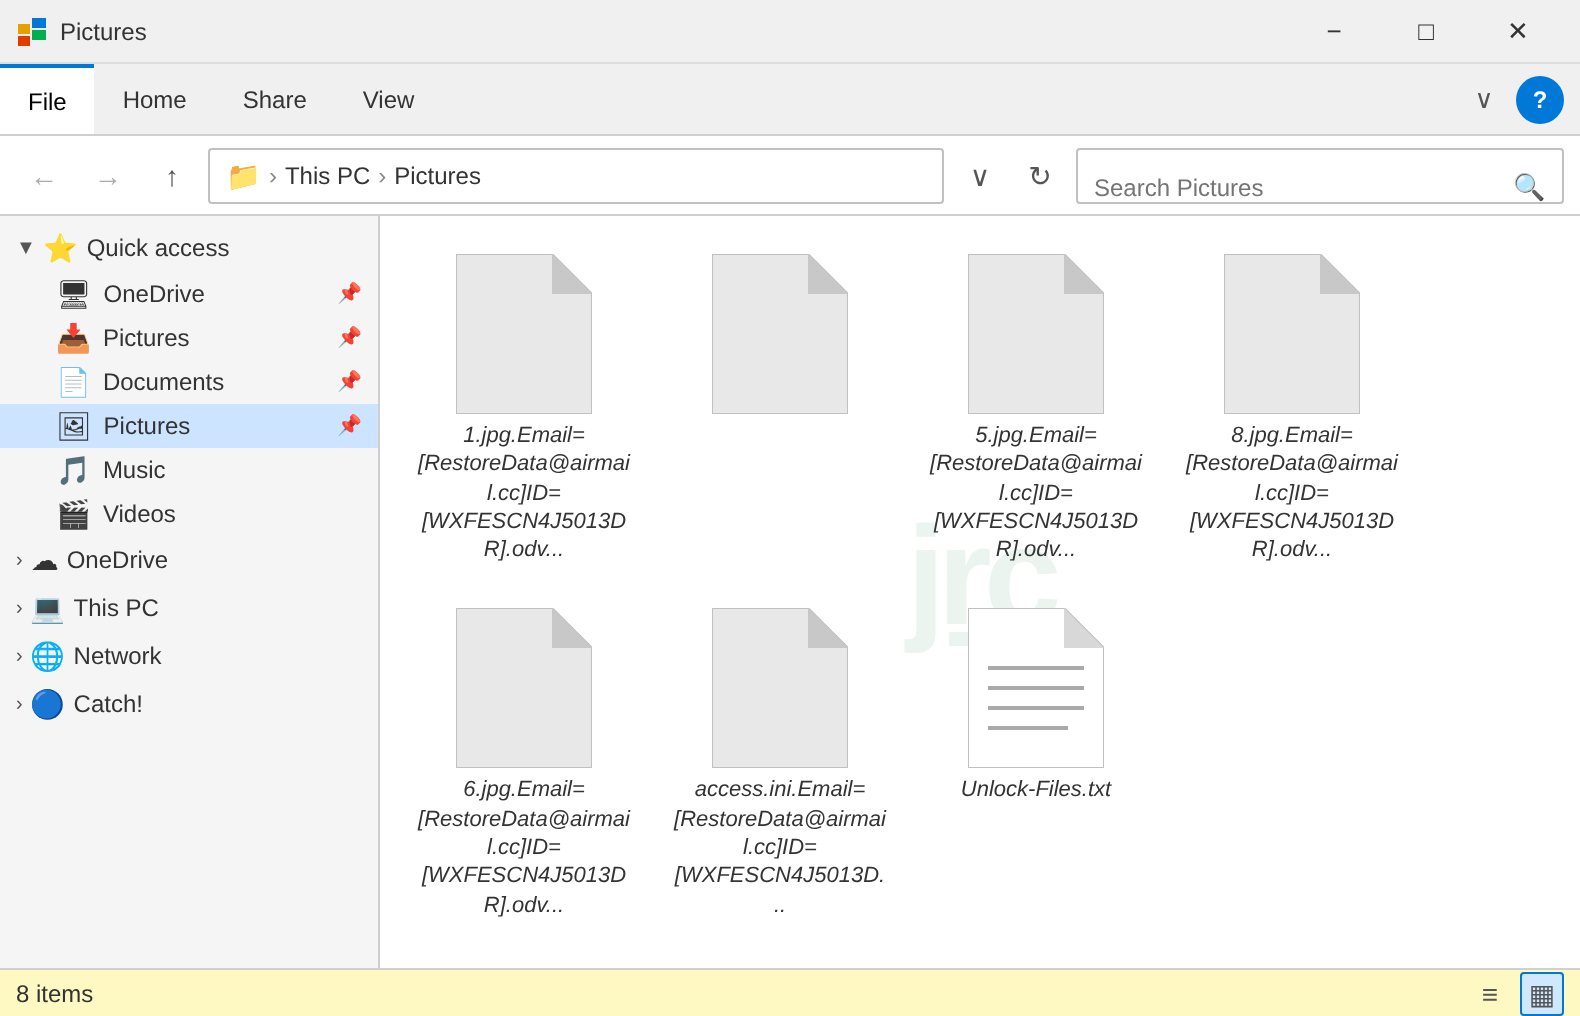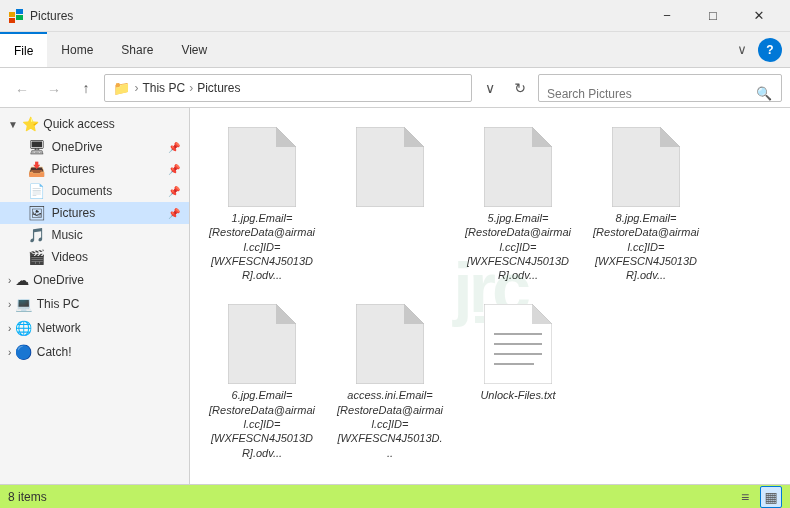--- a/index.html
+++ b/index.html
@@ -214,21 +214,21 @@
       font-size: 11px;
       color: #333;
       word-break: break-word;
       line-height: 1.3;
       max-width: 110px;
     }
 
     
     .status-bar {
       height: 24px;
-      background: #bef264;
+      background: #fef9c3;
       border-top: 1px solid #d0d0d0;
       display: flex;
       align-items: center;
       padding: 0 8px;
       font-size: 12px;
       color: #333;
       gap: 8px;
     }
     .status-bar-right {
       margin-left: auto;

